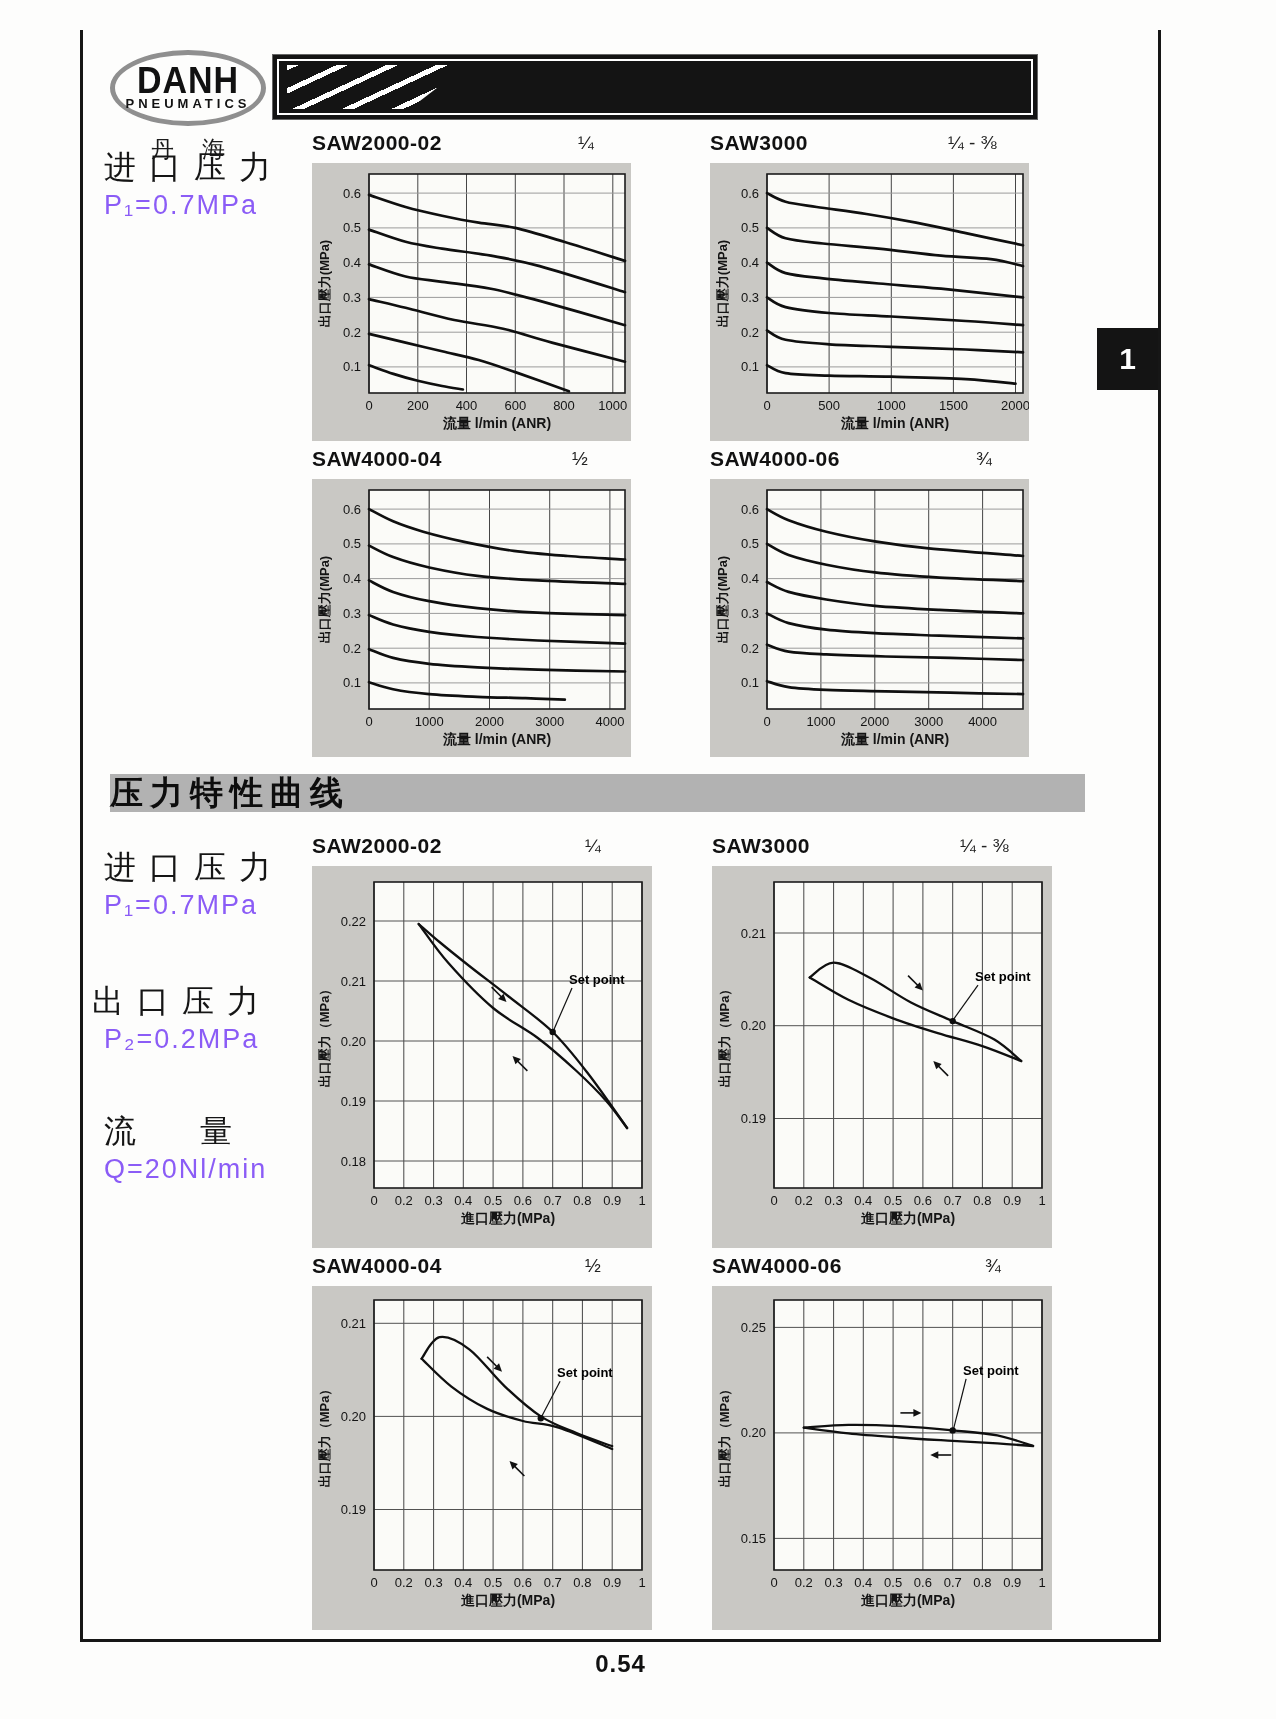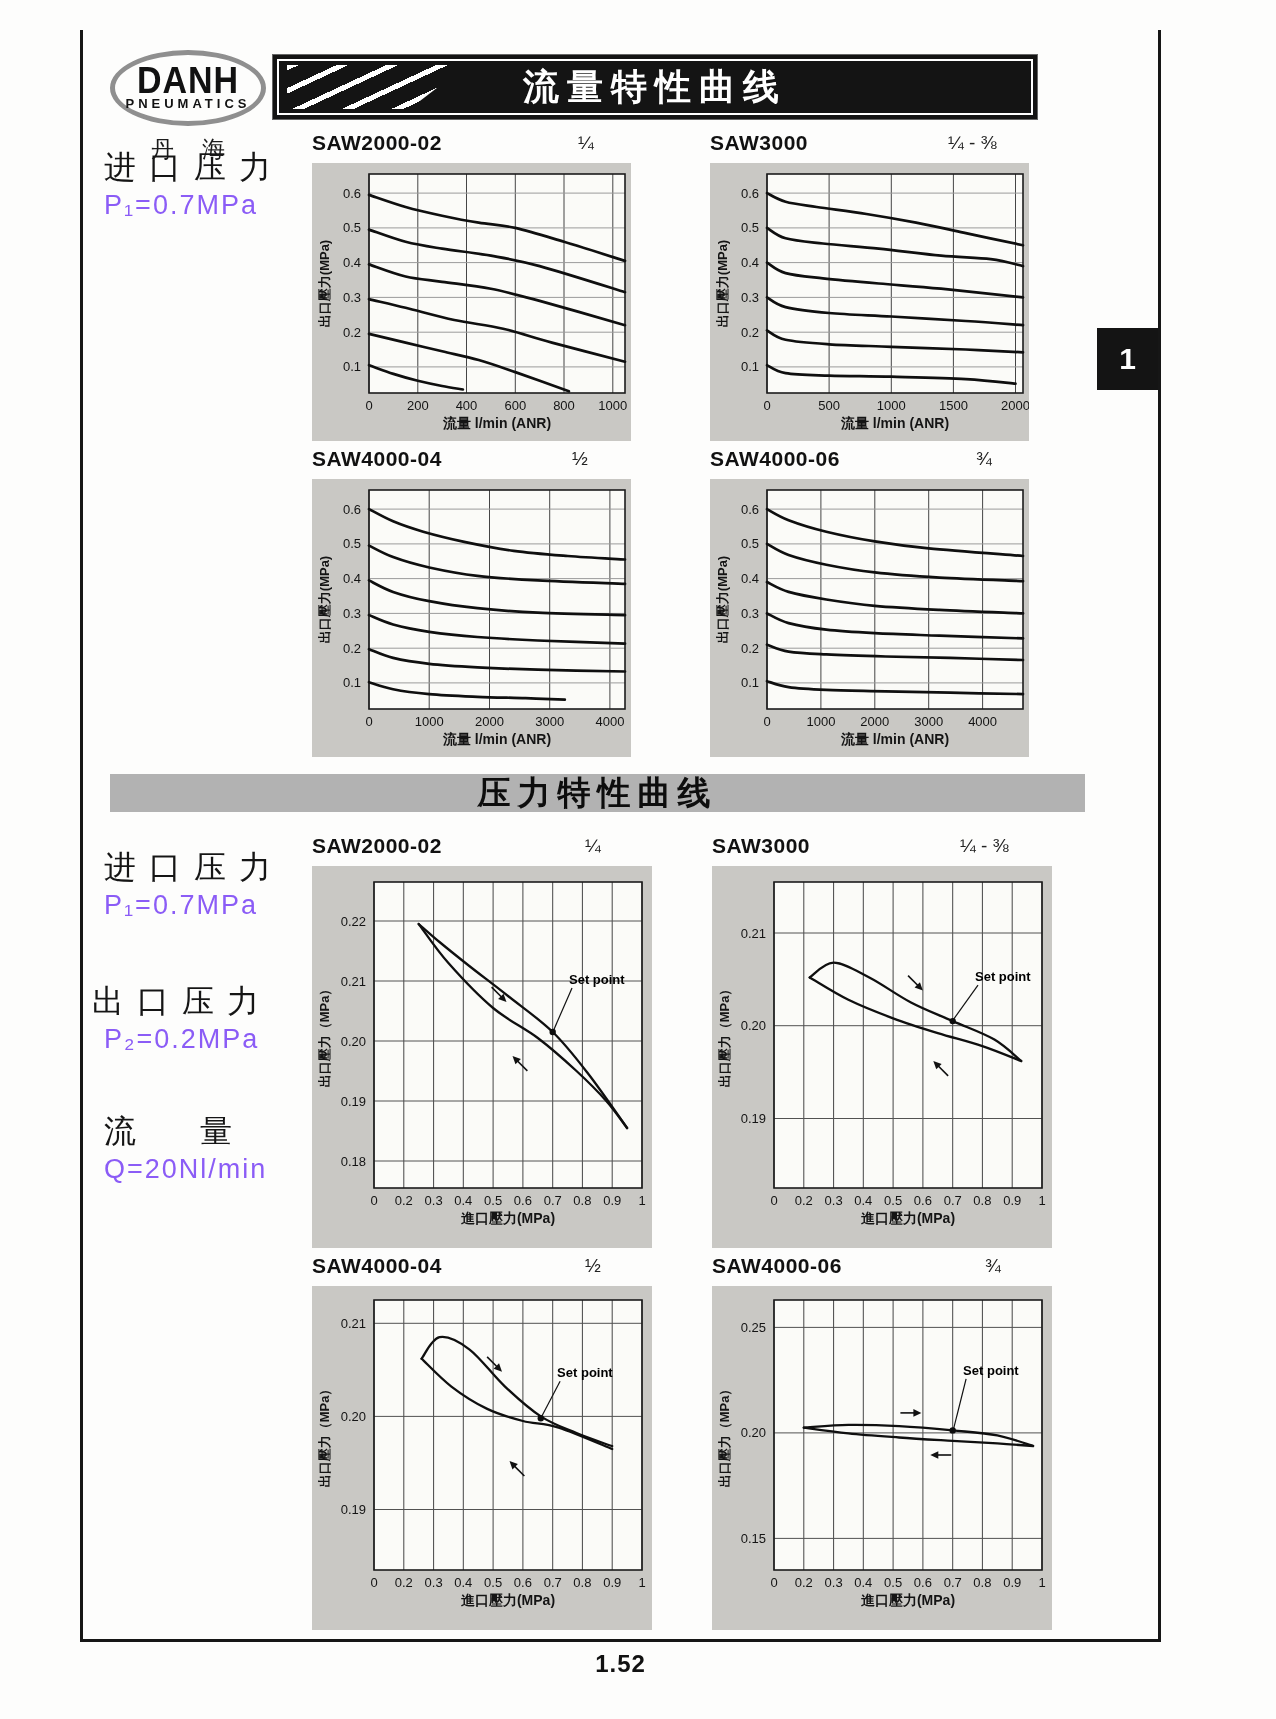--- a/index.html
+++ b/index.html
@@ -24,21 +24,21 @@
   
   .banner-flow{position:absolute;left:272px;top:54px;width:766px;height:66px;background:#141414;
                border:1px solid #666;box-sizing:border-box;padding:4px;}
   .banner-flow-inner{position:relative;width:100%;height:100%;border:2px solid #fff;box-sizing:border-box;
                display:flex;align-items:center;justify-content:center;}
   .banner-stripes{position:absolute;left:8px;top:4px;bottom:4px;width:180px;
       background:repeating-linear-gradient(155deg,#fff 0 5px,transparent 5px 21px);
       clip-path:polygon(0 0,100% 0,68% 100%,0 100%);}
   .banner-flow-title{color:#fff;font-size:36px;font-weight:bold;letter-spacing:8px;}
   .banner-pressure{position:absolute;left:110px;top:774px;width:975px;height:38px;background:#b2b2b2;
-               display:flex;align-items:center;justify-content:center;}
+               display:flex;align-items:center;}
   .banner-pressure-title{color:#0d0d0d;font-size:33px;font-weight:bold;letter-spacing:7px;}
   
   .cond-label{position:absolute;font-size:32px;letter-spacing:13px;color:#151515;white-space:pre;}
   .cond-value{position:absolute;font-size:27px;color:#8b5cf6;letter-spacing:2px;}
   
   .chart-title{position:absolute;font-size:21px;font-weight:bold;letter-spacing:0.5px;}
   .chart-frac{position:absolute;font-size:19px;color:#222;}
   .chart-block{position:absolute;}
   .chart-block svg text{font-family:"Liberation Sans",sans-serif;}
   
@@ -55,32 +55,31 @@
 <body>
 
 <div class="page">
 
   <div class="frame-left"></div>
   <div class="frame-right"></div>
   <div class="frame-bottom"></div>
   <div class="side-tab">
     <span>1</span>
   </div>
-  <div class="footer-num">1.52</div>
+  <div class="footer-num">0.54</div>
 
   <div class="logo">
     <div class="logo-brand">DANH</div>
     <div class="logo-sub">PNEUMATICS</div>
   </div>
   <div class="logo-cn">丹海</div>
 
   <div class="banner-flow">
     <div class="banner-flow-inner">
       <div class="banner-stripes"></div>
-      <div class="banner-flow-title">流量特性曲线</div>
     </div>
   </div>
 
   <div class="banner-pressure">
     <div class="banner-pressure-title">压力特性曲线</div>
   </div>
 
   <div class="cond-label" style="left:104px;top:146px;">进口压力</div>
   <div class="cond-value" style="left:104px;top:190px;">P₁=0.7MPa</div>
 

